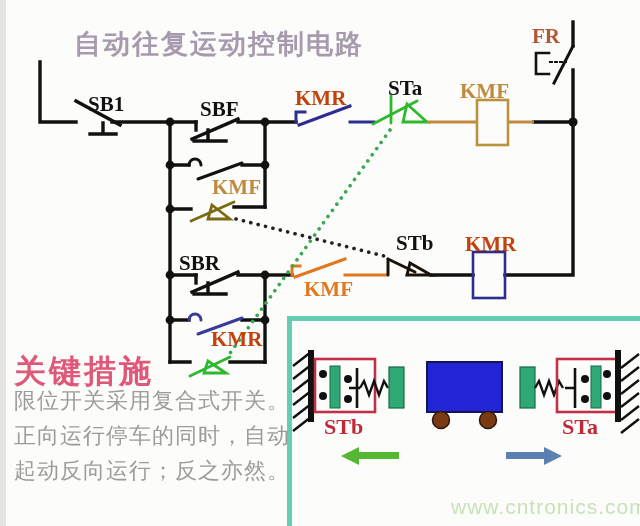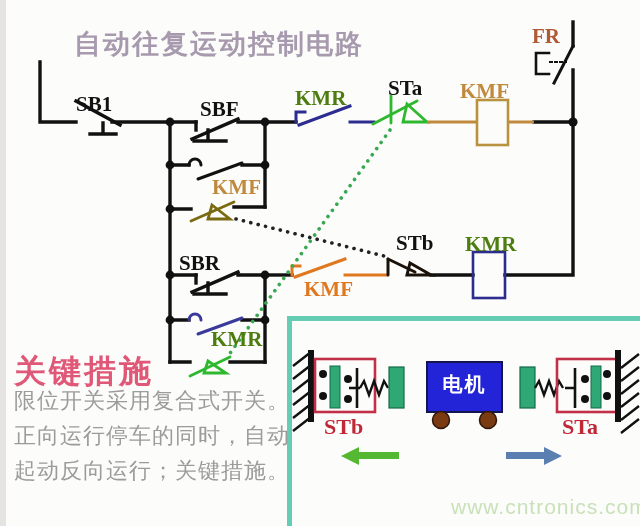--- a/index.html
+++ b/index.html
@@ -2,21 +2,21 @@
 <html><head>
 <meta charset="utf-8">
 <style>
   html,body{margin:0;padding:0;}
   .stage{position:relative;width:640px;height:526px;background:#fcfcfb;overflow:hidden;
          font-family:"Liberation Sans",sans-serif;}
   .edge-strip{position:absolute;left:0;top:0;width:6px;height:526px;background:#e6e4e0;}
   svg.schem{position:absolute;left:0;top:0;}
   .lbl{position:absolute;font-family:"Liberation Serif",serif;font-weight:bold;
        font-size:21px;line-height:1;white-space:nowrap;}
-  .navy{color:#4d7c0f}
+  .navy{color:#c2410c}
   .tan{color:#c08a3e}
   .orange{color:#e07820}
   .brick{color:#b05a35}
   .blk{color:#111}
   .crimson{color:#c02838}
   .title{position:absolute;left:74px;top:26px;font-size:27px;font-weight:bold;
          color:#a79aae;letter-spacing:2px;white-space:nowrap;}
   .inset-border{position:absolute;left:287px;top:316px;width:348px;height:210px;
                 border-top:5px solid #66cdb5;border-left:5px solid #66cdb5;}
   .notes-heading{position:absolute;left:14px;top:350px;font-size:32px;font-weight:bold;
@@ -197,37 +197,36 @@
       <rect x="359" y="452" width="40" height="7"></rect>
     </g>
     <g fill="#5b7fb0">
       <rect x="506" y="452" width="40" height="7"></rect>
       <polygon points="562,456 544,447 544,465"></polygon>
     </g>
   </svg>
 
   <div class="title">自动往复运动控制电路</div>
 
-  <span class="lbl blk" style="left:76px;top:94px">SB1</span>
+  <span class="lbl blk" style="left:88px;top:94px">SB1</span>
   <span class="lbl blk" style="left:200px;top:99px">SBF</span>
   <span class="lbl navy" style="left:295px;top:88px">KMR</span>
   <span class="lbl blk" style="left:388px;top:78px">STa</span>
   <span class="lbl tan" style="left:460px;top:81px">KMF</span>
   <span class="lbl brick" style="left:532px;top:26px">FR</span>
   <span class="lbl tan" style="left:212px;top:177px">KMF</span>
   <span class="lbl blk" style="left:179px;top:253px">SBR</span>
   <span class="lbl orange" style="left:304px;top:279px">KMF</span>
   <span class="lbl blk" style="left:396px;top:233px">STb</span>
   <span class="lbl navy" style="left:465px;top:234px">KMR</span>
   <span class="lbl navy" style="left:211px;top:329px">KMR</span>
 
   <div class="notes-heading">关键措施</div>
   <div class="notes-line nl2">正向运行停车的同时，自动</div>
   <div class="notes-line nl1">限位开关采用复合式开关。</div>
-  <div class="notes-line nl3">起动反向运行；关键措施。</div>
-
-  <div class="motor-label">电机</div>
+  <div class="notes-line nl3">起动反向运行；反之亦然。</div>
+
   <span class="lbl crimson" style="left:324px;top:416px;font-size:22px">STb</span>
   <span class="lbl crimson" style="left:562px;top:416px;font-size:22px">STa</span>
 
   <div class="watermark">www.cntronics.com</div>
 
 </div>
 
 </body></html>

